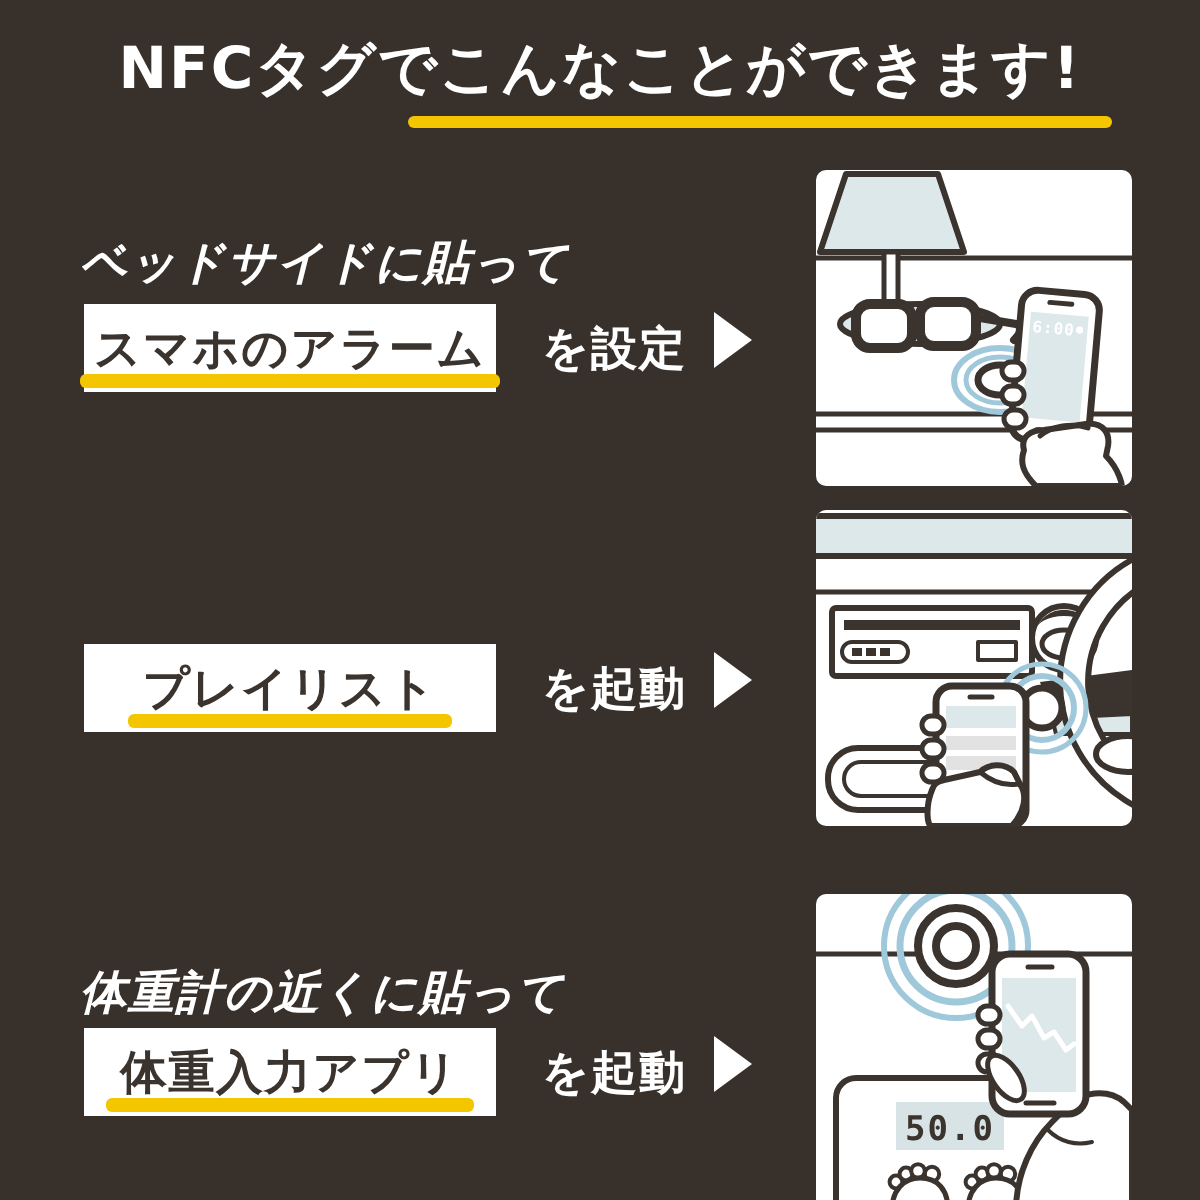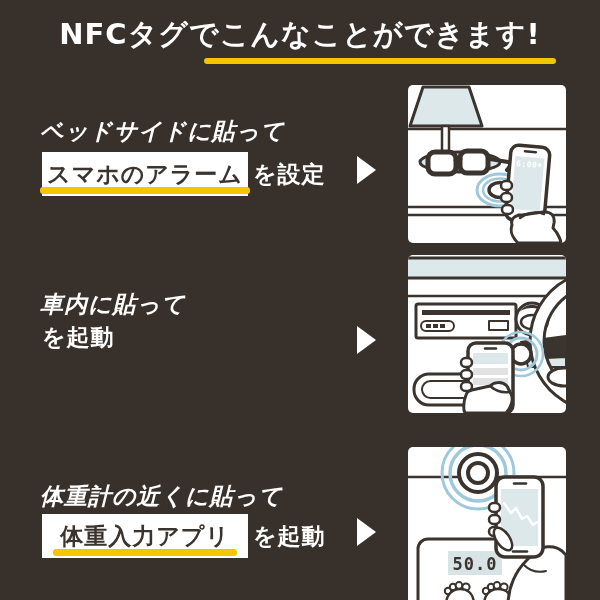--- a/index.html
+++ b/index.html
@@ -20,21 +20,21 @@
   .title-underline{position:absolute;left:204px;top:58px;width:352px;height:6px;
     background:var(--accent-yellow);border-radius:3px;}
 
   .row{position:absolute;left:0;width:600px;height:158px;}
   #row1{top:85px}#row2{top:255px}#row3{top:447px}
 
   .row-label{position:absolute;left:40px;top:34px;font-size:23px;font-weight:bold;
     color:var(--text-white);letter-spacing:1px;white-space:nowrap;font-style:italic;}
   #row1 .row-label{top:31px}
 
-  .action{position:absolute;left:42px;top:67px;display:flex;align-items:center;gap:5px;}
+  .action{position:absolute;left:42px;top:67px;display:flex;align-items:center;gap:23px;}
   .hl-box{width:206px;height:44px;background:#fff;display:flex;
     align-items:center;justify-content:center;}
   .hl-text{position:relative;z-index:0;font-size:23px;font-weight:bold;
     color:var(--line-dark);letter-spacing:1px;white-space:nowrap;}
   .hl-text::after{content:"";position:absolute;left:-7px;right:-7px;bottom:-4px;
     height:7px;background:var(--accent-yellow);border-radius:3px;z-index:-1;}
   .suffix{font-size:23px;font-weight:bold;color:var(--text-white);letter-spacing:1px;text-align:center;}
 
   .arrow{position:absolute;left:357px;top:71px;width:0;height:0;
     border-top:14px solid transparent;border-bottom:14px solid transparent;
@@ -109,22 +109,24 @@
             <rect class="ln fw" x="94" y="120" width="11" height="9" rx="4.5" stroke-width="2.5"></rect>
             <path class="ln fw" d="M104,140 C102,133 108,130 114,130 L135,127 C144,126 147,132 146,138 L145,143 C152,150 153,158 153,158 L110,158 C103,151 102,146 104,140 Z" stroke-width="3"></path>
             <path class="ln" d="M112,133 C118,128 128,126 136,129" stroke-width="2.5"></path>
           </g>
         </g>
       </svg>
     </div>
   </section>
 
   <section class="row" id="row2">
-    <div class="row-label">車内に貼って</div>
     <div class="action">
+      <div class="hl-box">
+        <span class="hl-text">プレイリスト</span>
+      </div>
       <span class="suffix">を起動</span>
     </div>
     <div class="arrow"></div>
     <div class="illus">
       <svg viewBox="0 0 158 158">
         <g fill="none" stroke-linecap="round" stroke-linejoin="round">
           <rect class="ln fb" x="-4" y="3" width="166" height="20" stroke-width="3"></rect>
           <line class="ln" x1="0" y1="41" x2="158" y2="41" stroke-width="2.5"></line>
           <g>
             <rect class="ln fw" x="8" y="49" width="100" height="34" rx="2" stroke-width="3"></rect>

